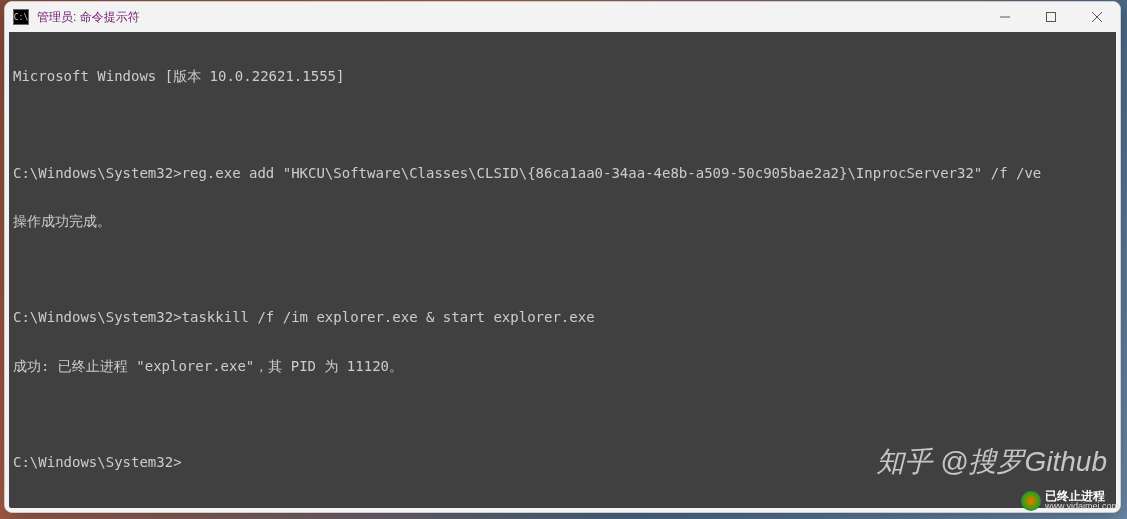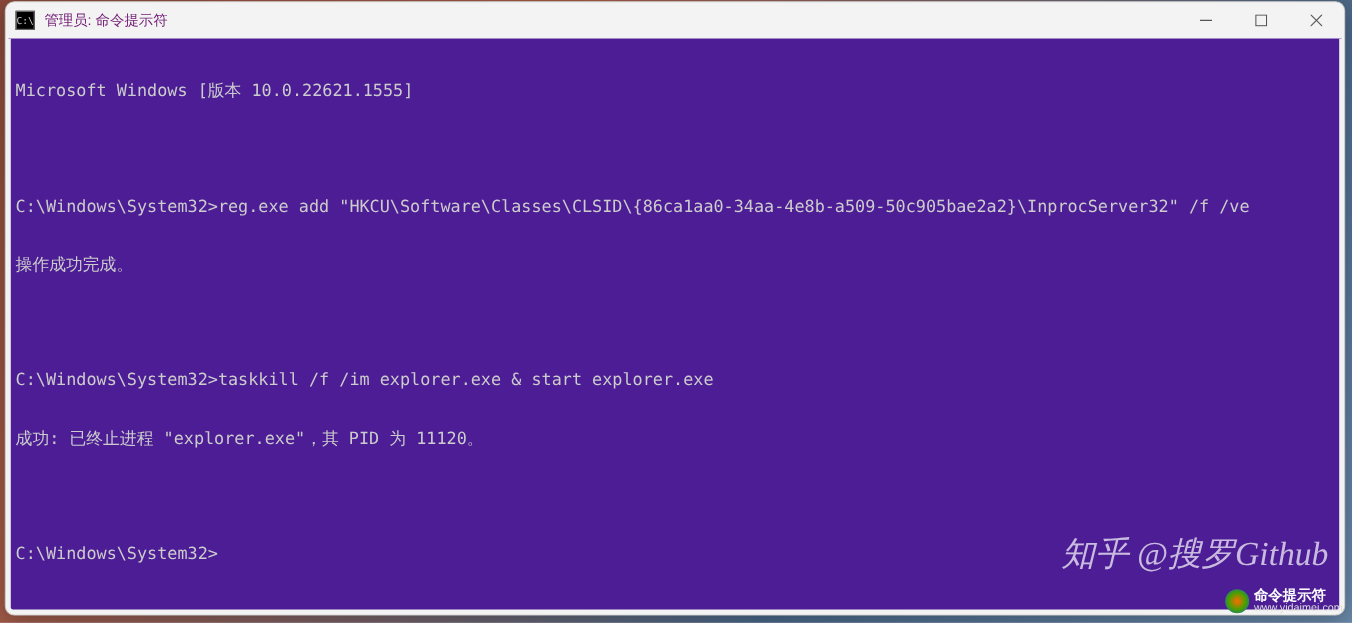--- a/index.html
+++ b/index.html
@@ -60,41 +60,41 @@
       height: 100%;
       display: flex;
       align-items: center;
       justify-content: center;
       color: #555;
       cursor: pointer;
     }
     .titlebar-btn svg { width: 10px; height: 10px; }
     .terminal {
       flex: 1;
-      background: #4c1d95;
+      background: #404040;
       padding: 4px 4px;
       font-family: "NSimSun", "SimSun", "Consolas", monospace;
       font-size: 14px;
       line-height: 1.15;
       color: #cccccc;
       overflow: hidden;
       border: 4px solid #f3f3f3;
       border-top: none;
       border-radius: 0 0 6px 6px;
       white-space: pre;
     }
     .line { white-space: pre; }
     .blank { height: 16px; }
     .watermark-zhihu {
       position: absolute;
       right: 20px;
       bottom: 38px;
       color: rgba(255,255,255,0.7);
       font-size: 28px;
-      font-family: Liberation Serif, serif;
+      font-family: Liberation Sans, sans-serif;
       font-style: italic;
       pointer-events: none;
     }
     .watermark-site {
       position: absolute;
       right: 8px;
       bottom: 8px;
       display: flex;
       align-items: center;
       gap: 4px;
@@ -157,16 +157,16 @@
     <div class="line">成功: 已终止进程 "explorer.exe"，其 PID 为 11120。</div>
     <div class="blank"></div>
     <div class="line">C:\Windows\System32&gt;</div>
   </div>
 </div>
 
 <div class="watermark-zhihu">知乎 @搜罗Github</div>
 <div class="watermark-site">
   <div class="wm-logo"></div>
   <div class="wm-text">
-    <span class="wm-text-main">命令提示符</span>
+    <span class="wm-text-main">已终止进程</span>
     <span class="wm-text-sub">www.yidaimei.com</span>
   </div>
 </div>
 
 </body></html>

